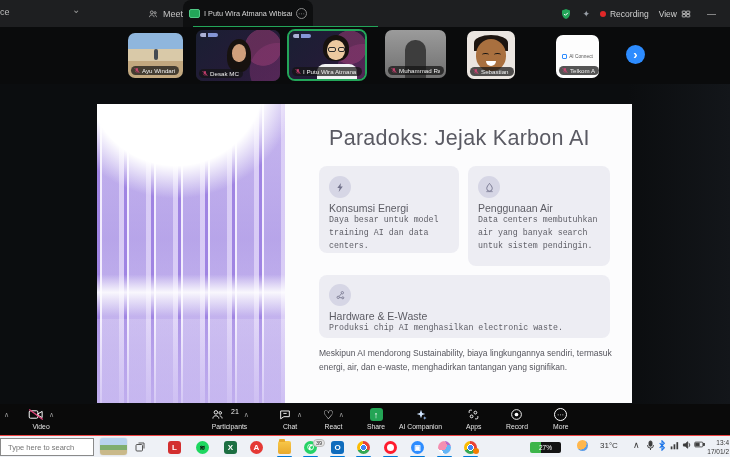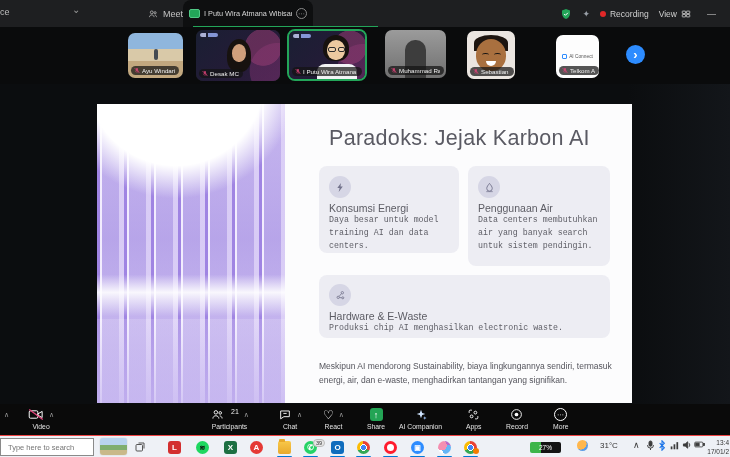--- a/index.html
+++ b/index.html
@@ -90,21 +90,21 @@
   #slide-title { margin-left:10px; font-size:21.5px; font-weight:500; color:#5a5a63; letter-spacing:.3px; }
   #cards-row { position:relative; margin-top:15px; height:102px; }
   .card { position:absolute; background:#ededf3; border-radius:8px; padding:10px; }
   #card-0 { left:0; top:0; width:140px; height:87px; }
   #card-1 { left:149px; top:0; width:142px; height:100px; }
   #card-2 { position:relative; margin-top:7px; width:291px; height:63px; background:#ededf3; border-radius:8px; padding:9px 10px; }
   .icon-circle { width:22px; height:22px; border-radius:50%; background:#d6d6e5; display:flex; align-items:center; justify-content:center; }
   .card-title { margin-top:4px; font-size:10.5px; font-weight:500; color:#5c5c64; }
   .card-body { font-size:8.3px; color:#5f5f67; line-height:1.55;font-family:Liberation Mono, monospace; }
   #card-2 .card-title { }
-  #slide-footer { margin-top:22px; width:312px; font-size:8.5px; color:#55555d; line-height:1.6; }
+  #slide-footer { margin-top:9px; width:312px; font-size:8.5px; color:#55555d; line-height:1.6; }
 
   
   #ztoolbar { left:0; top:404px; width:730px; height:31px; background:#0a0a0a; color:#e8e8e8; }
   .zgroup { position:absolute; top:3px; display:flex; flex-direction:column; align-items:center; }
   .zico-row { height:15px; display:flex; align-items:center; gap:5px; }
   .zlabel { font-size:6.8px; color:#e3e3e3; margin-top:1px; white-space:nowrap; }
   .zchev { font-size:7px; color:#9a9a9a; }
   .pcount { font-size:7px; color:#eee; margin-left:1px; align-self:flex-start; margin-top:1px; }
   .share-ico { width:13px; height:13px; background:#23a455; border-radius:3px; color:#fff; font-size:9px; font-weight:bold;
     display:flex; align-items:center; justify-content:center; }

